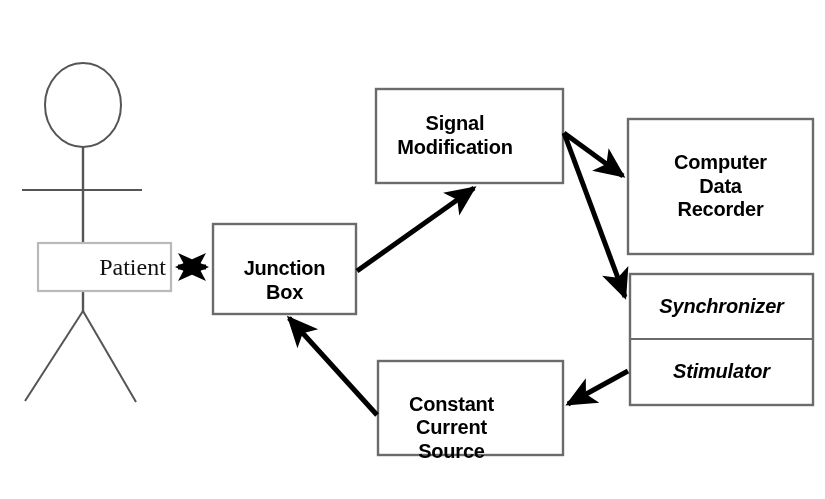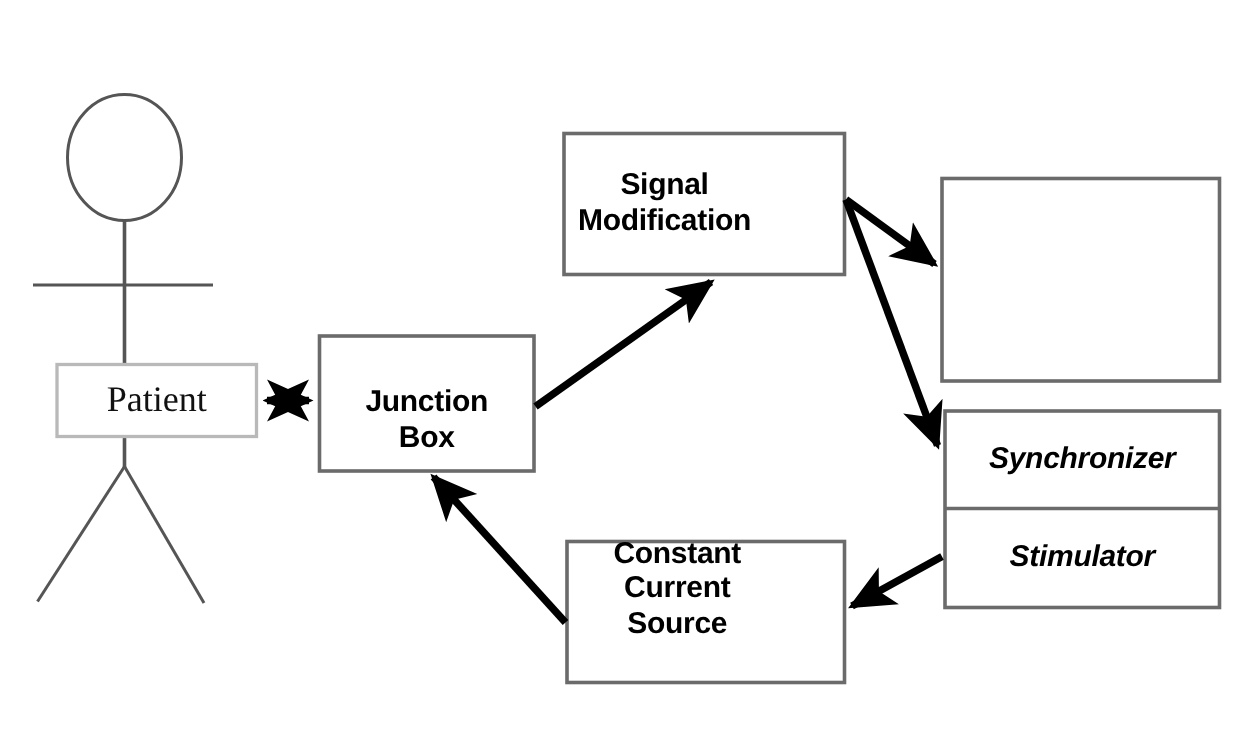--- a/index.html
+++ b/index.html
@@ -39,20 +39,21 @@
   .patient-label {
     position: absolute;
     display: flex;
     align-items: center;
     justify-content: center;
     font-family: "Liberation Serif", serif;
     font-weight: normal;
     font-size: 24px;
     color: #111111;
     pointer-events: none;
+    padding-left: 28px;
   }
 </style>
 </head>
 <body>
 
 <div id="canvas">
 
   <svg id="diagram-svg" viewBox="0 0 825 499">
     <defs>
       <marker id="arrowhead" markerWidth="7" markerHeight="7" refX="5.6" refY="3.1" orient="auto" markerUnits="strokeWidth">
@@ -101,37 +102,44 @@
     <span>Patient</span>
   </div>
 
   <div class="node-label" style="left:213px; top:224px; width:143px; height:90px;margin-top:12px;">
     <span>
       <span>Junction</span><br>
       <span>Box</span>
     </span>
   </div>
 
-  <div class="node-label" style="left:364px; top:89px; width:158px; height:94px;border-radius:15px;">
+  <div class="node-label" style="left:376px; top:89px; width:158px; height:94px;border-radius:15px;">
     <span>
       <span>Signal</span><br>
       <span>Modification</span>
     </span>
   </div>
 
+  <div class="node-label" style="left:628px; top:119px; width:185px; height:135px;">
+    <span>
+      <span>Computer</span><br>
+      <span>Data</span><br>
+      <span>Recorder</span>
+    </span>
+  </div>
 
   <div class="node-label" style="left:630px; top:274px; width:183px; height:65px;font-style:italic;">
     <span>Synchronizer</span>
   </div>
 
   <div class="node-label" style="left:630px; top:339px; width:183px; height:66px;font-style:italic;">
     <span>Stimulator</span>
   </div>
 
-  <div class="node-label" style="left:378px; top:346px; width:147px; height:94px;">
+  <div class="node-label" style="left:378px; top:381px; width:147px; height:94px;">
     <span>
       <span>Constant</span><br>
       <span>Current</span><br>
       <span>Source</span>
     </span>
   </div>
 
 </div>
 
 </body></html>

